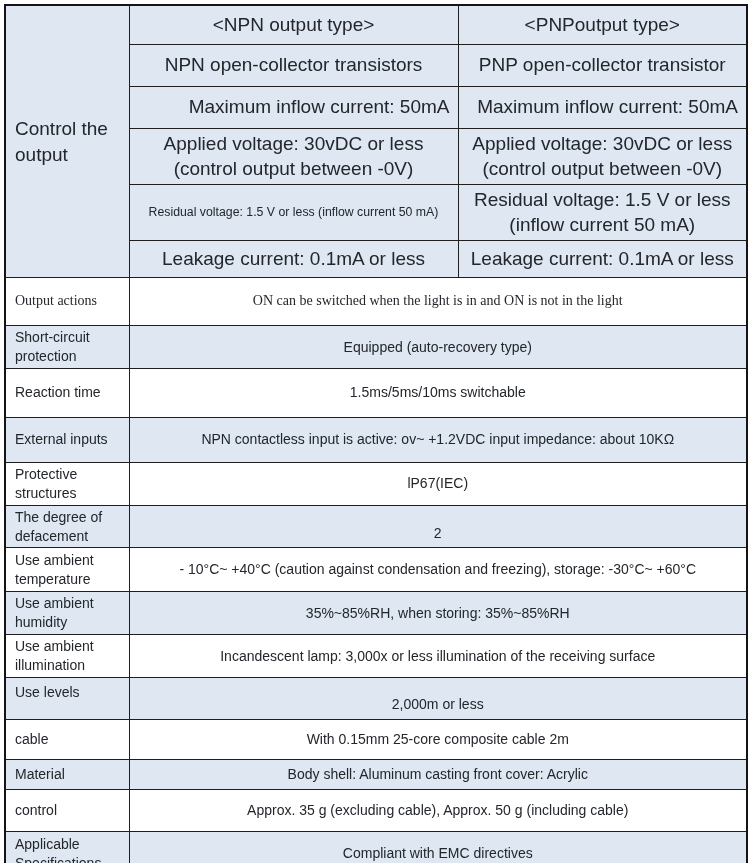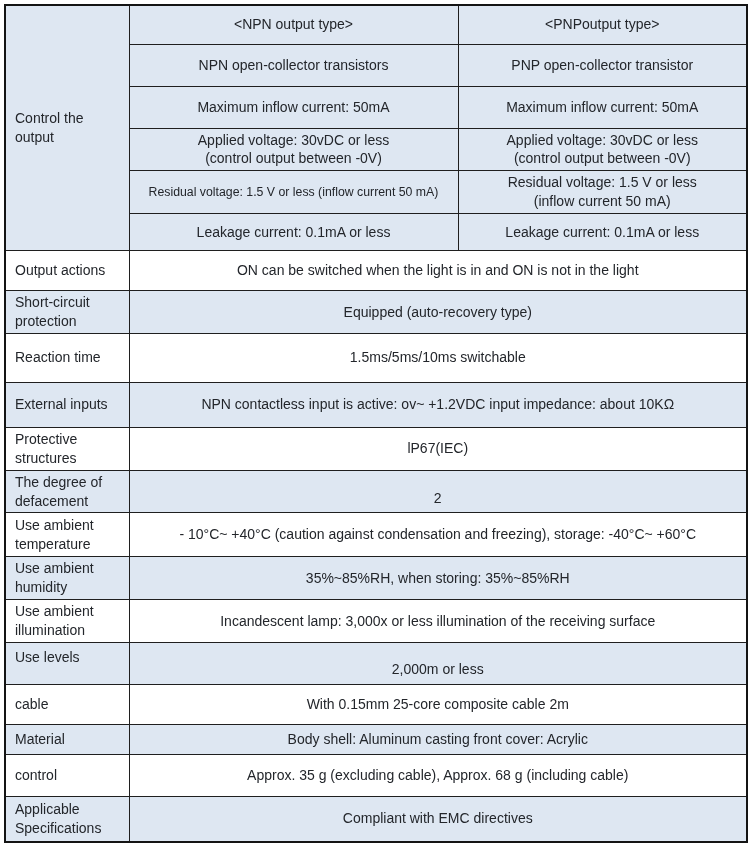--- a/index.html
+++ b/index.html
@@ -30,32 +30,32 @@
   td.label {
     text-align: left;
     padding: 2px 4px 2px 9px;
   }
   td.val {
     text-align: center;
     padding: 2px 8px;
     white-space: pre-line;
   }
   tr.shade td { background: #dee7f2; }
-  .topblock td { background: #dee7f2; font-size: 14px; }
+  .topblock td { background: #dee7f2; font-size: 19px; }
   td.fit { font-size: 12.3px; }
   td.vb { vertical-align: bottom; padding-bottom: 5px; }
   td.vt { vertical-align: top; padding-top: 5px; }
   
   tr.r1  td { height: 39px; }
   tr.r2  td { height: 42px; }
-  tr.r3  td { height: 42px; }
+  tr.r3  td { height: 42px; text-align: right; }
   tr.r4  td { height: 42px; }
   tr.r5  td { height: 42px; }
   tr.r6  td { height: 37px; margin-left: 42px; }
-  tr.r7  td { height: 40px; }
+  tr.r7  td { height: 48px; font-family: Liberation Serif, serif; }
   tr.r8  td { height: 37px; }
   tr.r9  td { height: 49px; }
   tr.r10 td { height: 45px; }
   tr.r11 td { height: 35px; }
   tr.r12 td { height: 36px; }
   tr.r13 td { height: 44px; }
   tr.r14 td { height: 40px; }
   tr.r15 td { height: 43px; }
   tr.r16 td { height: 42px; }
   tr.r17 td { height: 40px; }
@@ -122,21 +122,21 @@
     <tr class="r11">
       <td class="label">Protective structures</td>
       <td class="val" colspan="2">lP67(IEC)</td>
     </tr>
     <tr class="r12 shade">
       <td class="label">The degree of defacement</td>
       <td class="val vb" colspan="2">2</td>
     </tr>
     <tr class="r13">
       <td class="label">Use ambient temperature</td>
-      <td class="val" colspan="2">- 10°C~ +40°C (caution against condensation and freezing), storage: -40°C~ +60°C</td>
+      <td class="val" colspan="2">- 10°C~ +40°C (caution against condensation and freezing), storage: -30°C~ +60°C</td>
     </tr>
     <tr class="r14 shade">
       <td class="label">Use ambient humidity</td>
       <td class="val" colspan="2">35%~85%RH, when storing: 35%~85%RH</td>
     </tr>
     <tr class="r15">
       <td class="label">Use ambient illumination</td>
       <td class="val" colspan="2">Incandescent lamp: 3,000x or less illumination of the receiving surface</td>
     </tr>
     <tr class="r16 shade">
@@ -146,20 +146,20 @@
     <tr class="r17">
       <td class="label">cable</td>
       <td class="val" colspan="2">With 0.15mm 25-core composite cable 2m</td>
     </tr>
     <tr class="r18 shade">
       <td class="label">Material</td>
       <td class="val" colspan="2">Body shell: Aluminum casting front cover: Acrylic</td>
     </tr>
     <tr class="r19">
       <td class="label">control</td>
-      <td class="val" colspan="2">Approx. 35 g (excluding cable), Approx. 68 g (including cable)</td>
+      <td class="val" colspan="2">Approx. 35 g (excluding cable), Approx. 50 g (including cable)</td>
     </tr>
     <tr class="r20 shade">
       <td class="label">Applicable Specifications</td>
       <td class="val" colspan="2">Compliant with EMC directives</td>
     </tr>
   </tbody>
 </table>
 
 </body></html>

